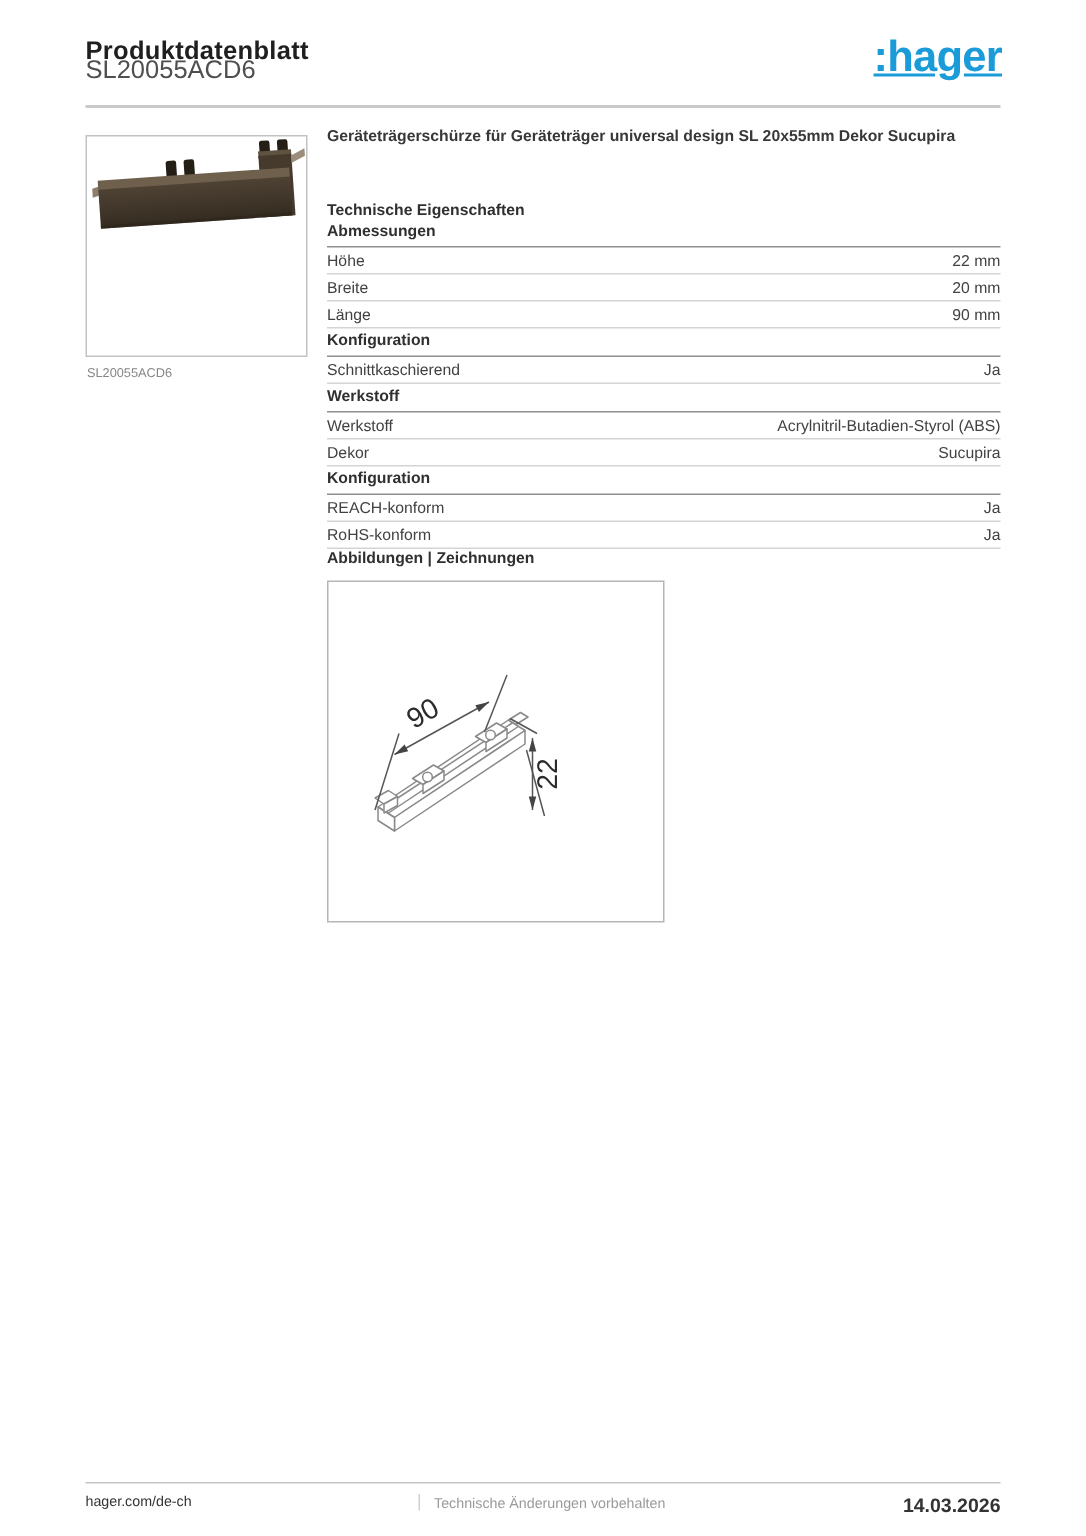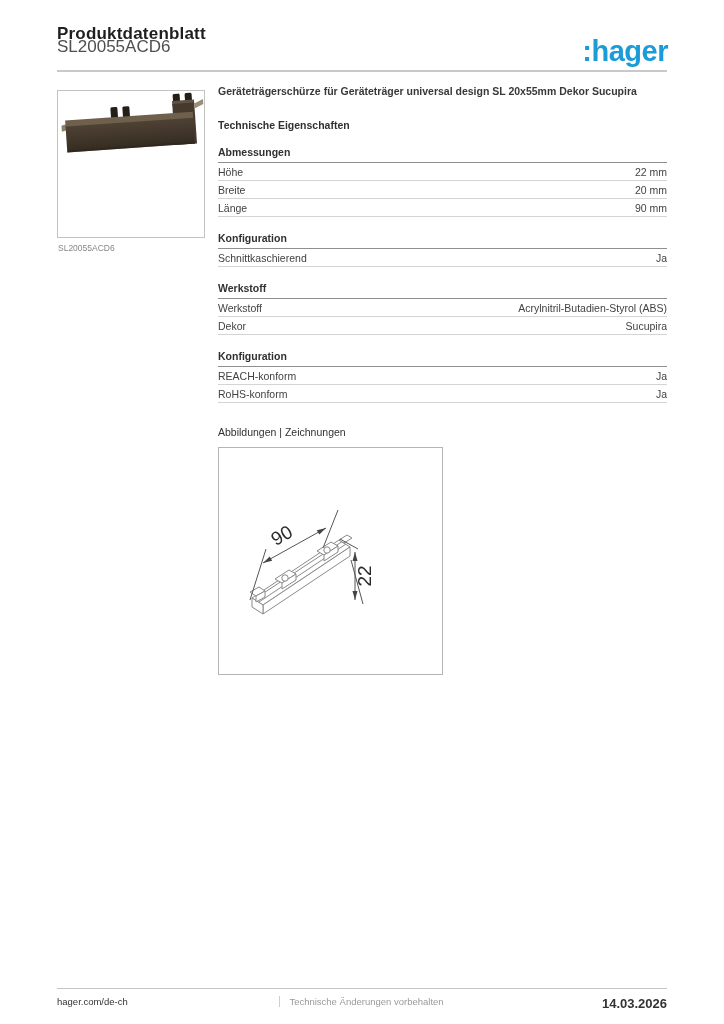--- a/index.html
+++ b/index.html
@@ -13,22 +13,22 @@
   
   .header-title {
     position:absolute; left:57px; top:24px;
     font-size:17px; font-weight:bold; color:#1f1f1f; letter-spacing:.2px;
   }
   .header-code {
     position:absolute; left:57px; top:37px;
     font-size:17px; font-weight:normal; color:#4f4f4f;
   }
   .logo {
-    position:absolute; right:56px; top:35px;
-    font-size:29px; font-weight:bold; color:#1b9cd8; letter-spacing:-0.5px;
+    position:absolute; right:56px; top:22px;
+    font-size:29px; font-weight:bold; color:#1b9cd8; letter-spacing:-0.5px;text-decoration:underline;
   }
   .header-rule {
     position:absolute; left:57px; right:57px; top:70px;
     height:2px; background:#c9c9c9;
   }
 
   
   .thumb-box {
     position:absolute; left:57px; top:90px;
     width:148px; height:148px;
@@ -41,38 +41,37 @@
 
   
   .right-col {
     position:absolute; left:218px; top:80px; width:449px;
   }
   .desc {
     padding-top:4px;
     font-size:10.5px; font-weight:bold; color:#383838; line-height:1.35;
   }
   .tech-heading {
-    margin-top:21px;
+    margin-top:36px;
     font-size:10.5px; font-weight:bold; color:#303030;
   }
-  .section { margin-top:15px; }
+  .section { margin-top:2px; }
   .sec-title {
     font-size:10.5px; font-weight:bold; color:#303030;
     padding-bottom:4px; border-bottom:1px solid #8f8f8f;
   }
   .row {
     display:flex; justify-content:space-between; align-items:baseline;
     padding:2.5px 0; border-bottom:1px solid #d4d4d4;
     font-size:10.5px; color:#424242;
   }
   .row .val { text-align:right; color:#424242; }
 
   .draw-heading {
-    margin-top:23px;
-    font-size:10.5px; font-weight:normal; color:#303030;
+    font-size:10.5px; font-weight:bold; color:#303030;
   }
   .draw-box {
     margin-top:9px;
     width:225px; height:228px;
     border:1px solid #b5b5b5; background:#ffffff;
   }
 
   
   .footer-rule {
     position:absolute; left:57px; right:57px; top:988px;

